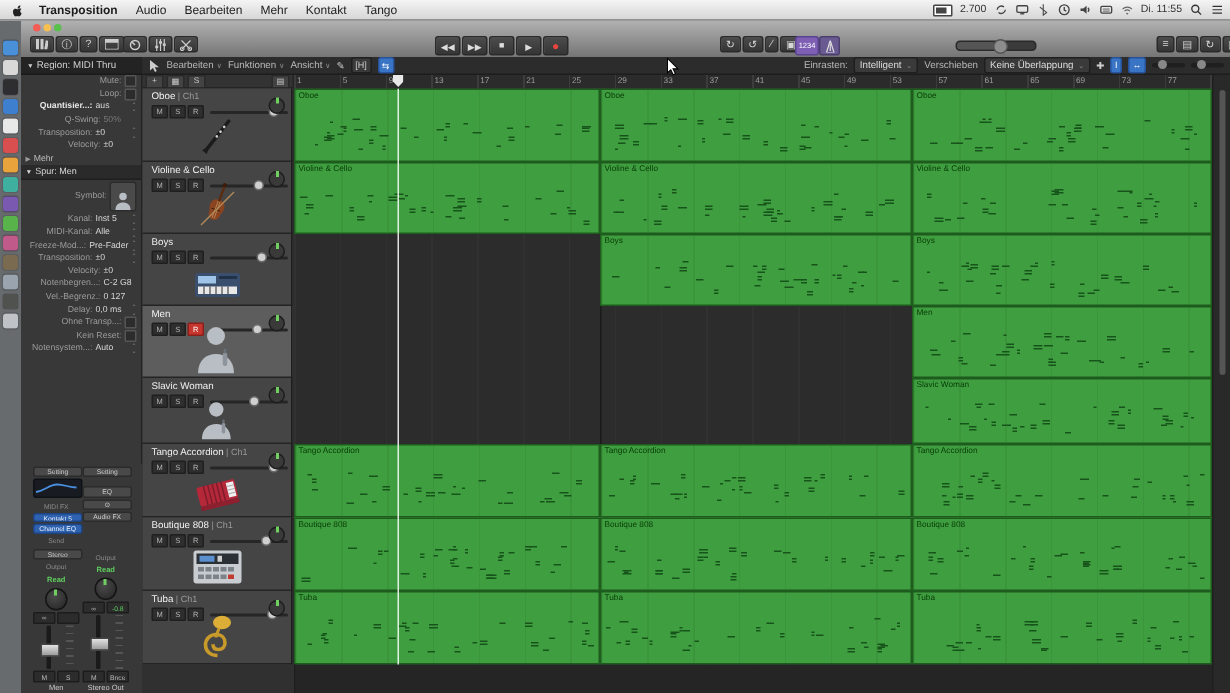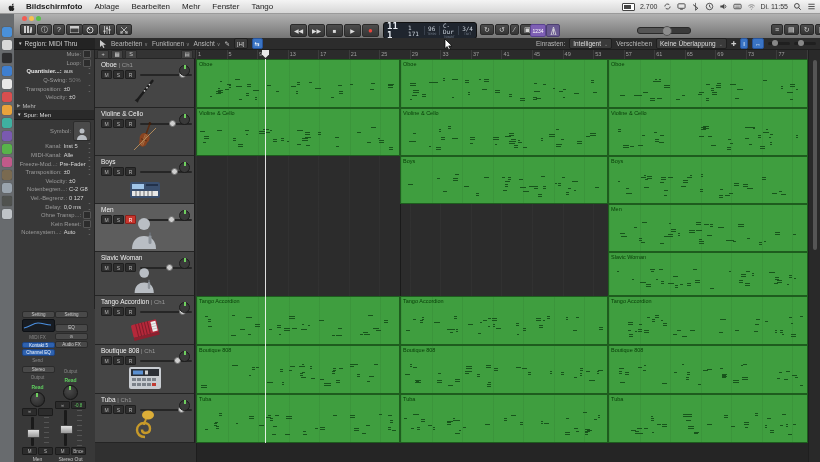--- a/index.html
+++ b/index.html
@@ -147,25 +147,25 @@
 </style>
 </head>
 <body>
 
 <div id="menubar" class="abs">
   <svg id="apple-logo" viewBox="0 0 16 16">
     <path d="M11 1c-1 .1-2.1.8-2.7 1.7-.5.8-.9 1.9-.7 2.9 1.1 0 2.2-.6 2.8-1.5.6-.8 1-1.9.6-3.1z" fill="#222"></path>
     <path d="M12.6 6c-1.4-.9-3.2-.5-4 0-.9.5-1.6.4-2.6-.1C4 5 2.3 5.9 1.6 7.6c-1 2.6.3 6.4 2 8 .7.7 1.5.8 2.3.4.8-.4 1.5-.4 2.3 0 .9.4 1.7.3 2.4-.4 1-1 1.9-2.8 2.2-4-1.2-.6-1.9-1.6-1.8-3 0-1.1.6-2 1.6-2.6z" fill="#222"></path>
   </svg>
   <div id="menu-items">
-      <div class="mb-item bold">Bildschirmfoto</div>
-      <div class="mb-item">Ablage</div>
+      <div class="mb-item bold">Transposition</div>
+      <div class="mb-item">Audio</div>
       <div class="mb-item">Bearbeiten</div>
       <div class="mb-item">Mehr</div>
-      <div class="mb-item">Fenster</div>
+      <div class="mb-item">Kontakt</div>
       <div class="mb-item">Tango</div>
     </div>
   <div id="menu-status">
     <span class="batt"></span>
     <span>2.700</span>
     <svg class="sicon" viewBox="0 0 10 10">
         <path d="M2 5a3 3 0 0 1 5-2M8 5a3 3 0 0 1-5 2" stroke="#444" fill="none" stroke-width="1"></path>
       </svg>
     <svg class="sicon" viewBox="0 0 10 10">
         <rect x="1" y="2" width="8" height="5" rx="1" fill="none" stroke="#444"></rect>
@@ -267,43 +267,20 @@
     </div>
 
     <div id="transport" class="abs">
       <div class="trbtn">◀◀</div>
       <div class="trbtn">▶▶</div>
       <div class="trbtn">■</div>
       <div class="trbtn">▶</div>
       <div class="trbtn rec">●</div>
     </div>
 
-    <div id="lcd" class="abs">
-      <div class="lcd-seg">
-          <div class="lcd-main">11 1</div>
-        </div>
-      <div class="lcd-seg">
-          <div class="lcd-sub">1 171</div>
-        </div>
-      <div class="lcd-div"></div>
-      <div class="lcd-seg">
-          <div class="lcd-sub">96</div>
-          <div class="lcd-lab">Tempo</div>
-        </div>
-      <div class="lcd-div"></div>
-      <div class="lcd-seg">
-          <div class="lcd-sub">C-Dur</div>
-          <div class="lcd-lab">Tonart</div>
-        </div>
-      <div class="lcd-div"></div>
-      <div class="lcd-seg">
-          <div class="lcd-sub">3/4</div>
-          <div class="lcd-lab">Takt</div>
-        </div>
-    </div>
 
     <div class="tgroup abs" style="left:466px;">
       <div class="tbtn">↻</div>
       <div class="tbtn">↺</div>
       <div class="tbtn">⁄</div>
       <div class="tbtn">▣</div>
     </div>
     <div id="countin" class="abs">1234</div>
     <div id="metronome" class="abs">
         <svg width="7" height="8" viewBox="0 0 7 8">

